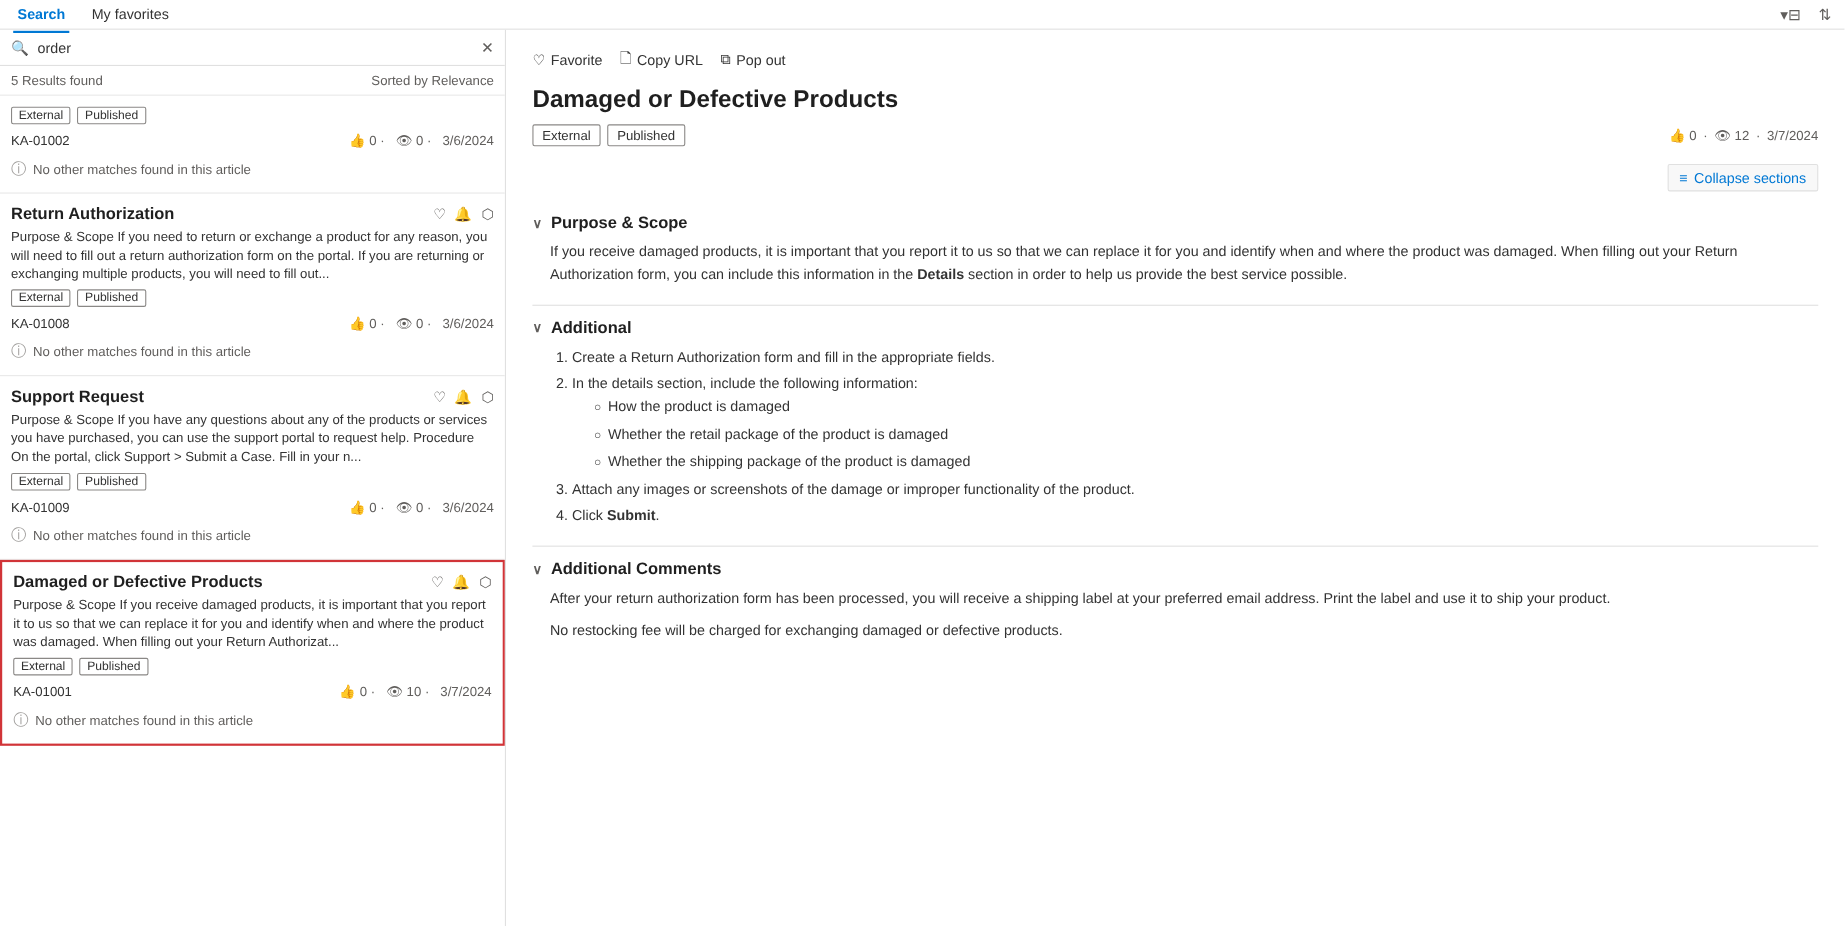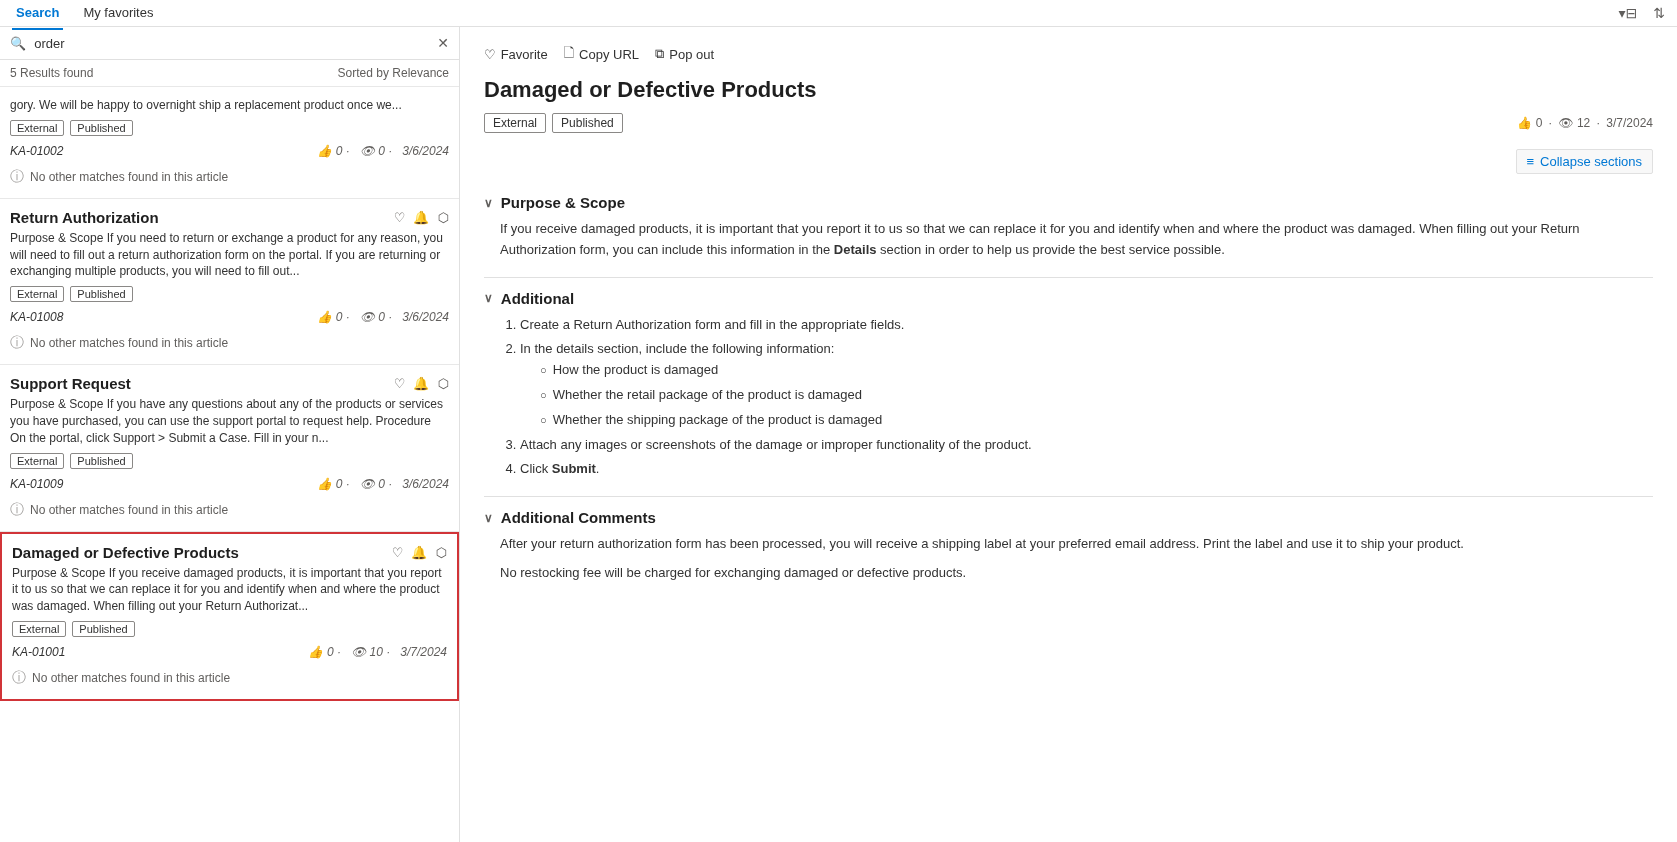--- a/index.html
+++ b/index.html
@@ -32,21 +32,21 @@
 
     
     .result-item { border-bottom: 1px solid #e8e8e8; padding: 10px 10px 4px 10px; }
     .result-item.selected { border: 2px solid #d13438; }
     .result-header { display: flex; justify-content: space-between; align-items: center; margin-bottom: 4px; }
     .result-title { font-weight: 600; font-size: 15px; color: #1f1f1f; }
     .result-icons { display: flex; gap: 8px; color: #605e5c; cursor: pointer; }
     .result-excerpt { font-size: 12px; color: #333; line-height: 1.4; margin-bottom: 6px; }
     .tags { display: flex; gap: 6px; margin-bottom: 4px; }
     .tag { font-size: 11px; border: 1px solid #8a8886; padding: 1px 6px; border-radius: 2px; color: #333; }
-    .result-meta { display: flex; justify-content: space-between; align-items: center; font-size: 12px; color: #605e5c; padding: 4px 0; font-style: italic; }
+    .result-meta { display: flex; justify-content: space-between; align-items: center; font-size: 12px; color: #605e5c; padding: 4px 0; }
     .meta-id { color: #333; }
     .meta-counts { display: flex; gap: 10px; }
     .meta-count { display: flex; align-items: center; gap: 3px; }
     .no-match { display: flex; align-items: center; gap: 6px; font-size: 12px; color: #605e5c; padding: 6px 0 8px 0; }
     .no-match-icon { font-size: 14px; color: #a19f9d; }
 
     
     .right-panel { flex: 1; overflow-y: auto; padding: 16px 24px; }
 
     
@@ -103,23 +103,20 @@
     </div>
 
     <div class="results-info">
       <span>5 Results found</span>
       <span>Sorted by Relevance</span>
     </div>
 
     <div class="results-list">
 
       <div class="result-item">
-        <div class="result-excerpt">
-          gory. We will be happy to overnight ship a replacement product once we...
-        </div>
         <div class="tags">
           <span class="tag">External</span>
           <span class="tag">Published</span>
         </div>
         <div class="result-meta">
           <span class="meta-id">KA-01002</span>
           <div class="meta-counts">
             <span class="meta-count">👍 0 ·</span>
             <span class="meta-count">👁 0 ·</span>
             <span class="meta-count">3/6/2024</span>

